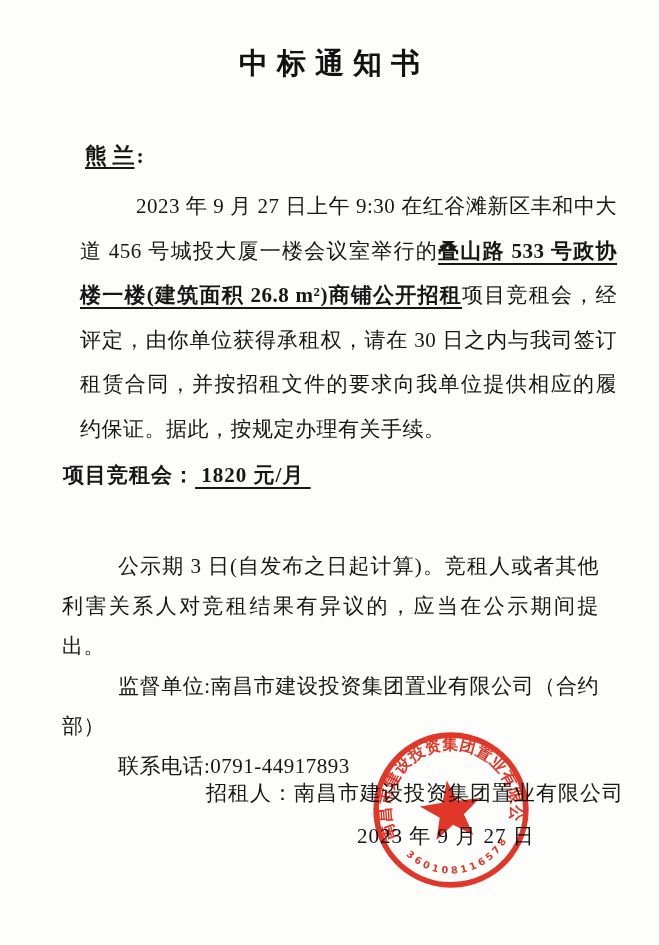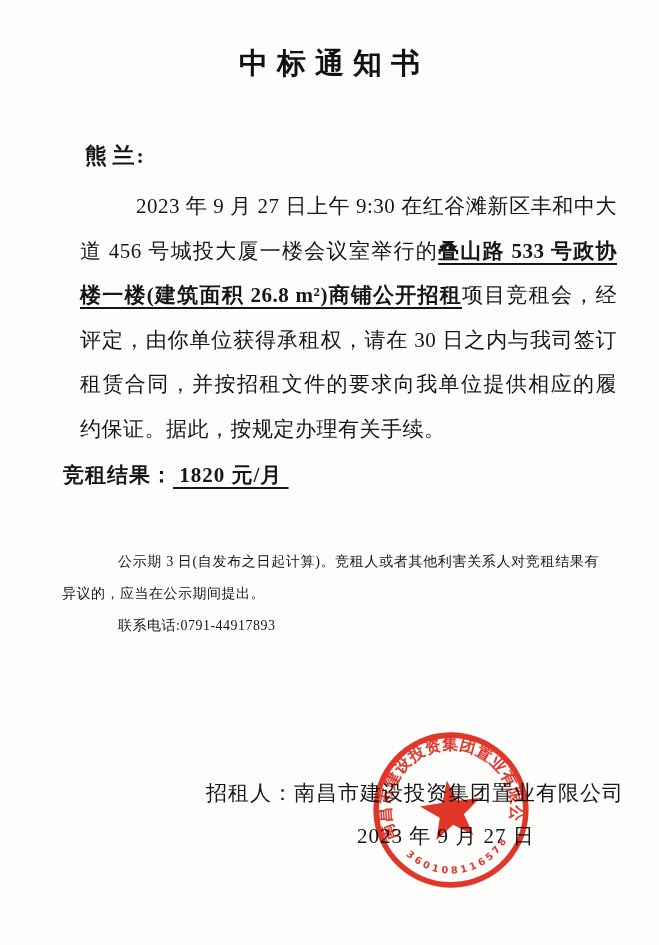--- a/index.html
+++ b/index.html
@@ -23,20 +23,21 @@
     text-indent: 9px;
     color: #111;
   }
   .recipient {
     position: absolute;
     top: 141px; left: 83px;
     font-size: 22px;
     font-weight: bold;
   }
   .recipient .name {
+    text-decoration: underline;
     text-underline-offset: 4px;
     text-decoration-thickness: 1.5px;
     padding: 0 2px;
     text-align: right;
   }
   .para1 {
     position: absolute;
     top: 184px; left: 80px;
     width: 537px;
     font-size: 21px;
@@ -61,22 +62,22 @@
   .result-line .value {
     white-space: pre;
     text-decoration: underline;
     text-underline-offset: 5px;
     text-decoration-thickness: 1.5px;
   }
   .lower-block {
     position: absolute;
     top: 546px; left: 62px;
     width: 537px;
-    font-size: 14px;
-    line-height: 32px;
+    font-size: 21px;
+    line-height: 40px;
     letter-spacing: 0.5px;
   }
   .lower-block p { text-indent: 56px; text-align: justify; }
   .signoff-lessor {
     position: absolute;
     top: 779px; left: 206px;
     font-size: 21px;
     letter-spacing: 1px;
     z-index: 1;
   }
@@ -108,24 +109,25 @@
 <body>
 
 <div class="doc">
 
   <div class="doc-title">中标通知书</div>
 
   <div class="recipient"><span class="name">熊 兰</span><span>:</span></div>
 
   <div class="para1"><span>2023 年 9 月 27 日上午 9:30 在红谷滩新区丰和中大道 456 号城投大厦一楼会议室举行的</span><span class="emph">叠山路 533 号政协楼一楼(建筑面积 26.8 m²)商铺公开招租</span><span>项目竞租会，经评定，由你单位获得承租权，请在 30 日之内与我司签订租赁合同，并按招租文件的要求向我单位提供相应的履约保证。据此，按规定办理有关手续。</span></div>
 
-  <div class="result-line"><span>竞租结果：</span><span class="value"> 1820 元/月 </span></div>
+  <div class="result-line"><span>项目竞租会：</span><span class="value"> 1820 元/月 </span></div>
 
   <div class="lower-block">
     <p>公示期 3 日(自发布之日起计算)。竞租人或者其他利害关系人对竞租结果有异议的，应当在公示期间提出。</p>
+    <p>监督单位:南昌市建设投资集团置业有限公司（合约部）</p>
     <p>联系电话:0791-44917893</p>
   </div>
 
   <div class="signoff-lessor">招租人：南昌市建设投资集团置业有限公司</div>
   <div class="signoff-date">2023 年 9 月 27 日</div>
 
   <div class="seal">
     <svg viewBox="0 0 160 160" xmlns="http://www.w3.org/2000/svg" xmlns:xlink="http://www.w3.org/1999/xlink">
       <defs>
         <path id="sealTopArc" d="M 24.6 100.2 A 59 59 0 1 1 135.4 100.2" fill="none"></path>

